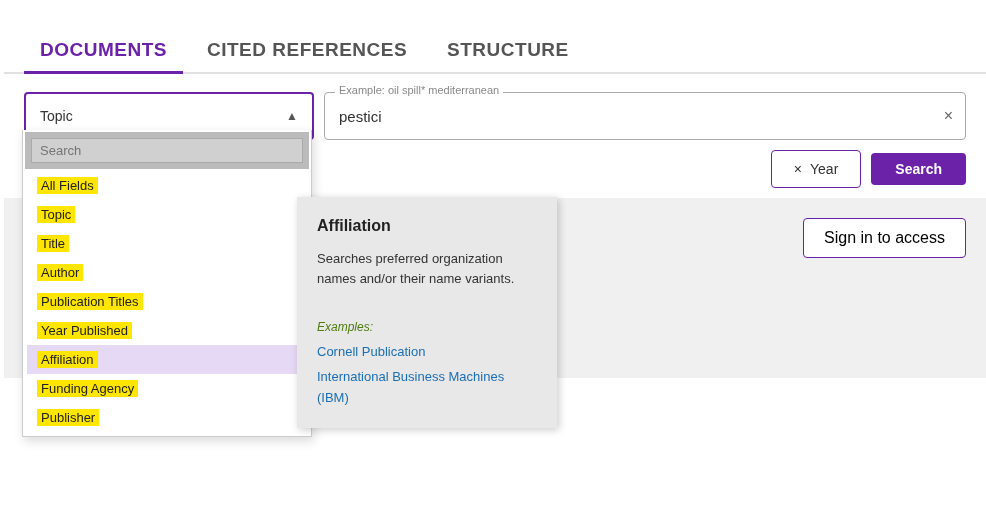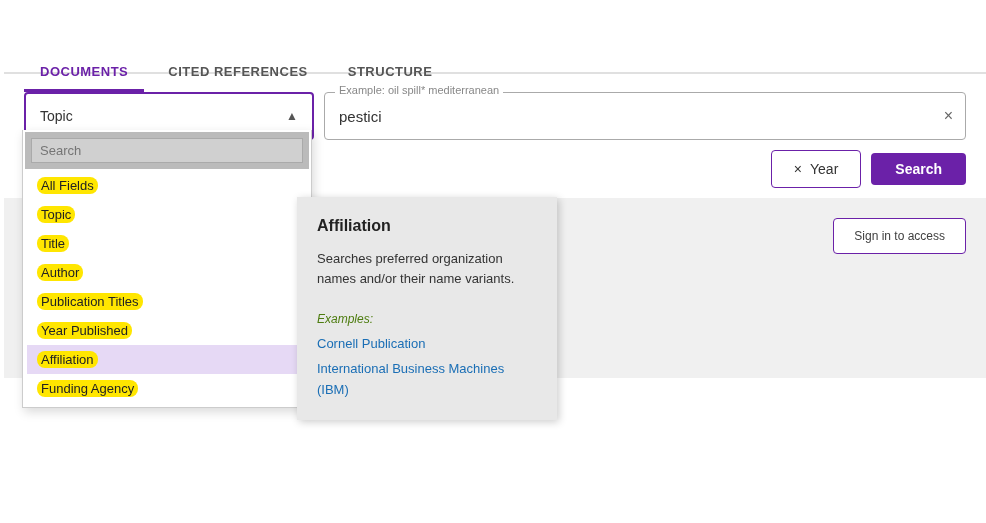--- a/index.html
+++ b/index.html
@@ -15,30 +15,30 @@
     
     .tabs {
       display: flex;
       align-items: flex-end;
       padding: 0 20px;
       border-bottom: 2px solid #e0e0e0;
       height: 70px;
     }
     .tab {
       padding: 10px 16px;
-      font-size: 13px;
+      font-size: 19px;
       font-weight: 700;
       letter-spacing: 0.5px;
       cursor: pointer;
       color: #555;
       text-transform: uppercase;
       margin-right: 8px;
       border-bottom: 3px solid transparent;
       position: relative;
-      top: 20px;
+      top: 2px;
     }
     .tab.active {
       color: #6b21a8;
       border-bottom: 3px solid #6b21a8;
     }
 
     
     .search-area {
       display: flex;
       align-items: center;
@@ -142,26 +142,26 @@
       position: relative;
     }
     .dashboard-text {
       font-size: 16px;
       font-weight: 700;
       color: #333;
       margin-bottom: 16px;
     }
     .sign-in-btn {
       border: 1.5px solid #6b21a8;
-      color: #404040;
+      color: #000000;
       background: #fff;
       padding: 10px 20px;
       border-radius: 4px;
       cursor: pointer;
-      font-size: 12px;
+      font-size: 16px;
       position: absolute;
       right: 20px;
       top: 20px;
     }
 
     
     .dropdown-overlay {
       position: absolute;
       top: 128px;
       left: 20px;
@@ -191,21 +191,21 @@
     }
     .dropdown-item {
       padding: 7px 10px;
       font-size: 13px;
       cursor: pointer;
       color: #222;
     }
     .dropdown-item span {
       background: #FFE600;
       padding: 1px 4px;
-      border-radius: 8px;
+      border-radius: 0;
     }
     .dropdown-item.highlighted {
       background: #e6d9f5;
     }
     .dropdown-item.highlighted span {
       background: #FFE600;
     }
 
     
     .dropdown-list::-webkit-scrollbar {
@@ -228,21 +228,21 @@
     }
     .affiliation-popup h3 {
       font-size: 16px;
       font-weight: 700;
       color: #222;
       margin-bottom: 10px;
     }
     .affiliation-popup p {
       font-size: 13px;
       color: #333;
-      margin-bottom: 20px;
+      margin-bottom: 28px;
       line-height: 1.5;
     }
     .affiliation-popup .examples-label {
       font-size: 12px;
       font-style: italic;
       color: #4d7c0f;
       margin-bottom: 4px;
     }
     .affiliation-popup .example-link {
       font-size: 13px;
@@ -294,20 +294,21 @@
   </div>
   <div class="dropdown-list">
     <div class="dropdown-item"><span>All Fields</span></div>
     <div class="dropdown-item"><span>Topic</span></div>
     <div class="dropdown-item"><span>Title</span></div>
     <div class="dropdown-item"><span>Author</span></div>
     <div class="dropdown-item"><span>Publication Titles</span></div>
     <div class="dropdown-item"><span>Year Published</span></div>
     <div class="dropdown-item highlighted"><span>Affiliation</span></div>
     <div class="dropdown-item"><span>Funding Agency</span></div>
+    <div class="dropdown-item"><span>Publisher</span></div>
   </div>
 </div>
 
 <div class="affiliation-popup">
   <h3>Affiliation</h3>
   <p>Searches preferred organization names and/or their name variants.</p>
   <div class="examples-label">Examples:</div>
   <a class="example-link" href="#">Cornell Publication</a>
   <a class="example-link" href="#">International Business Machines (IBM)</a>
 </div>

